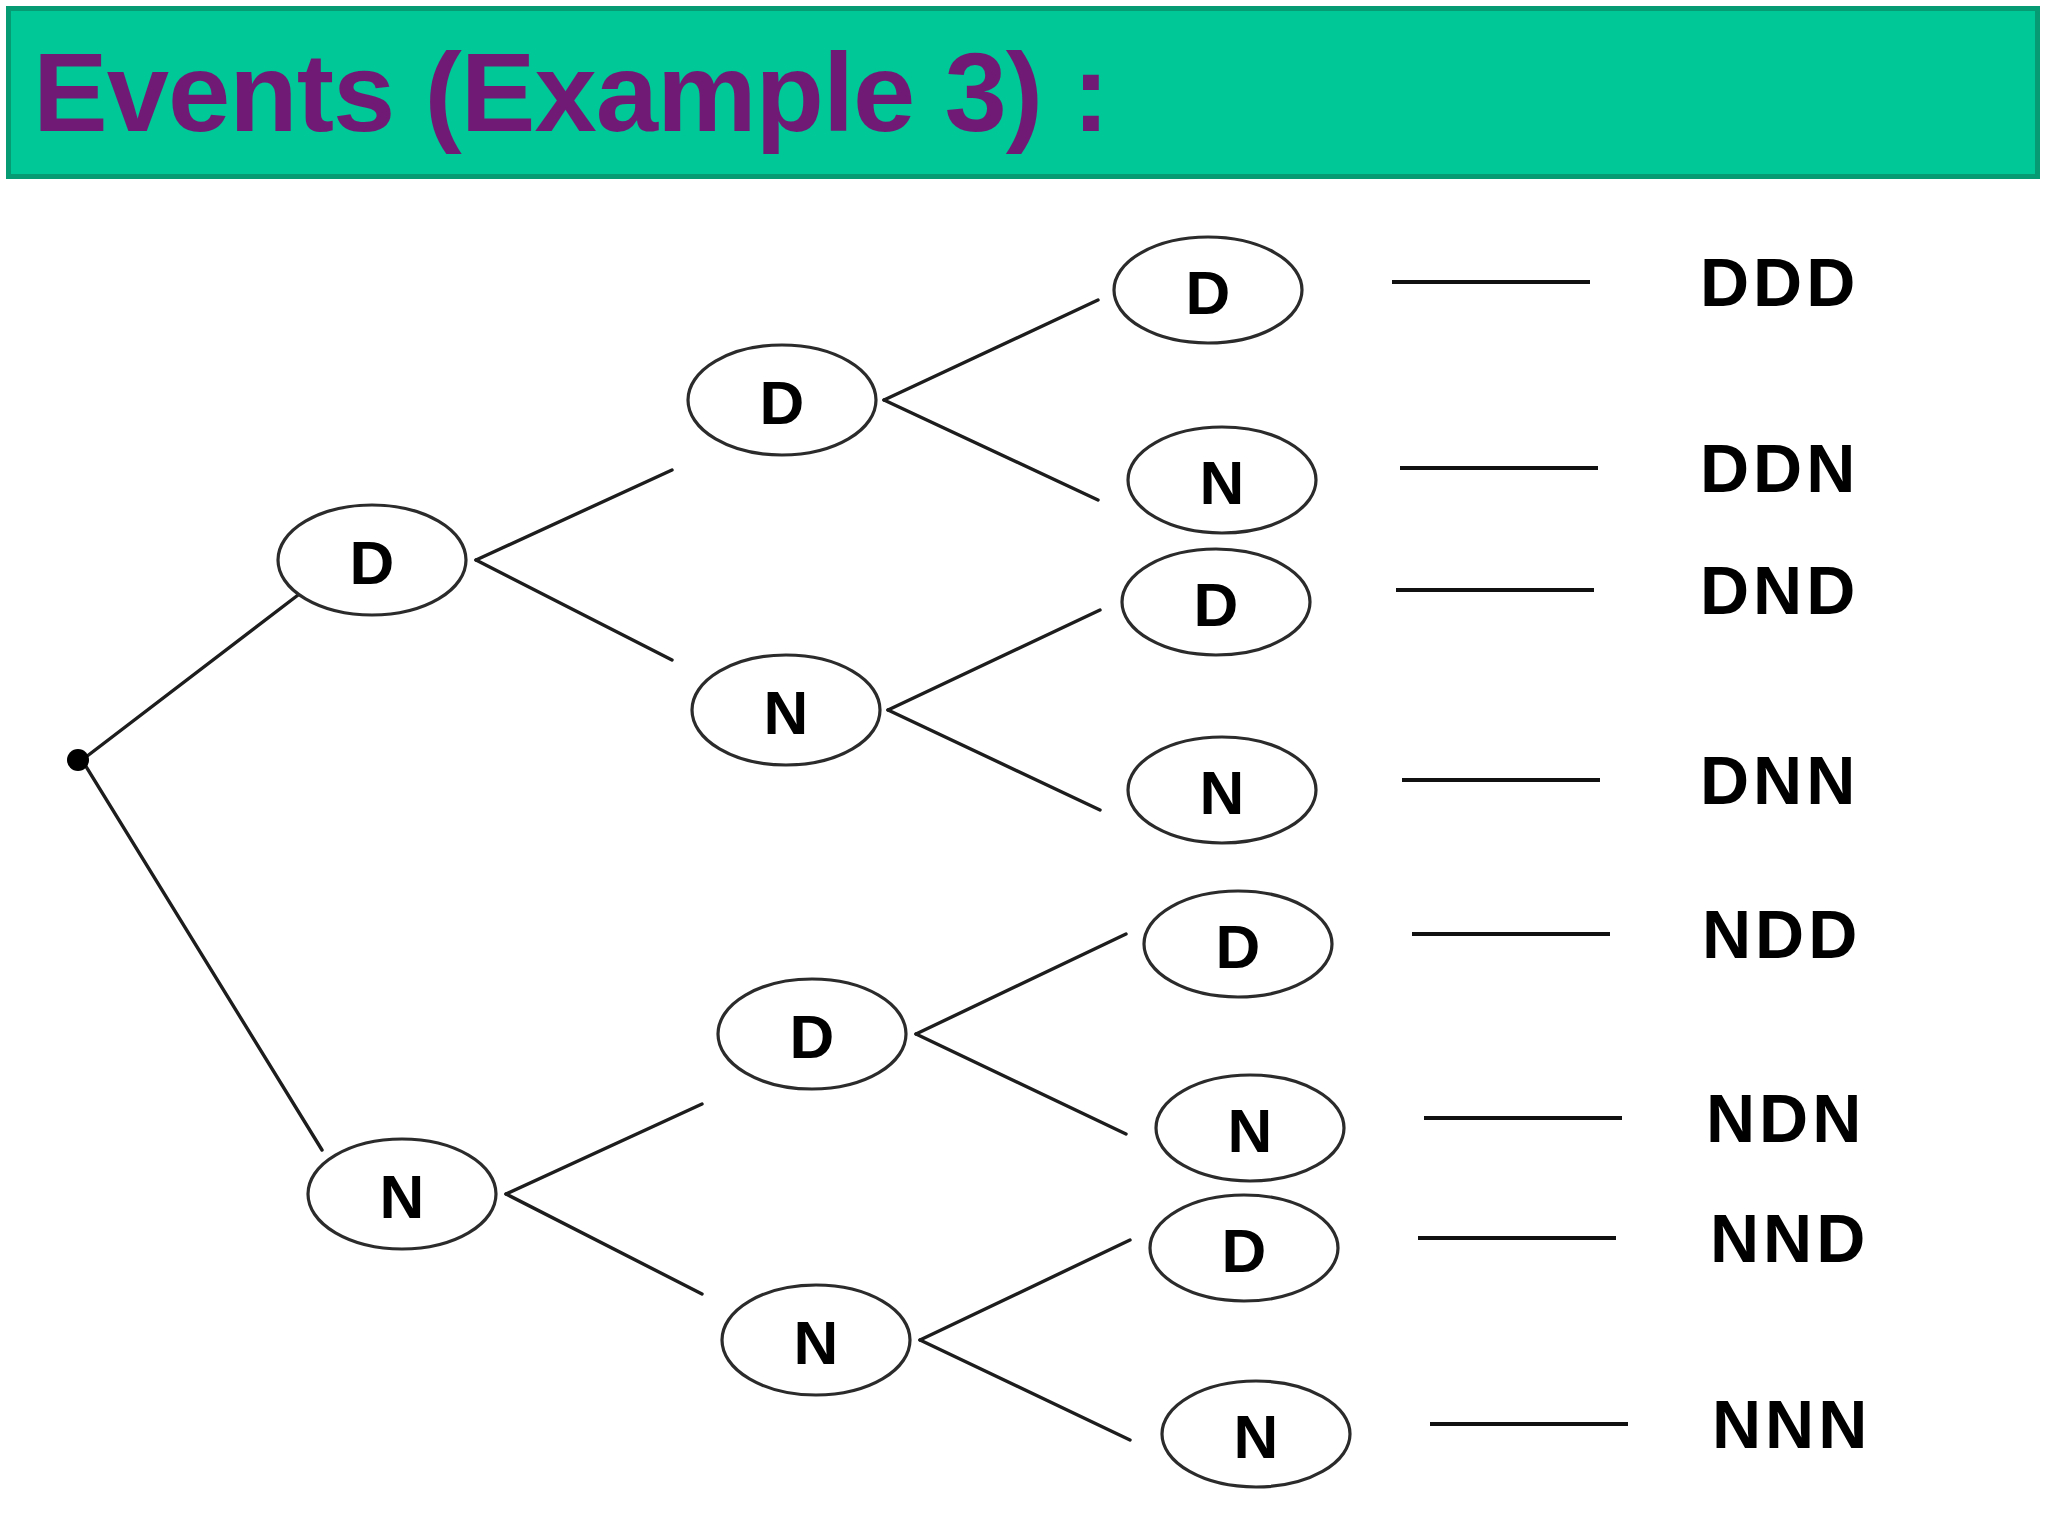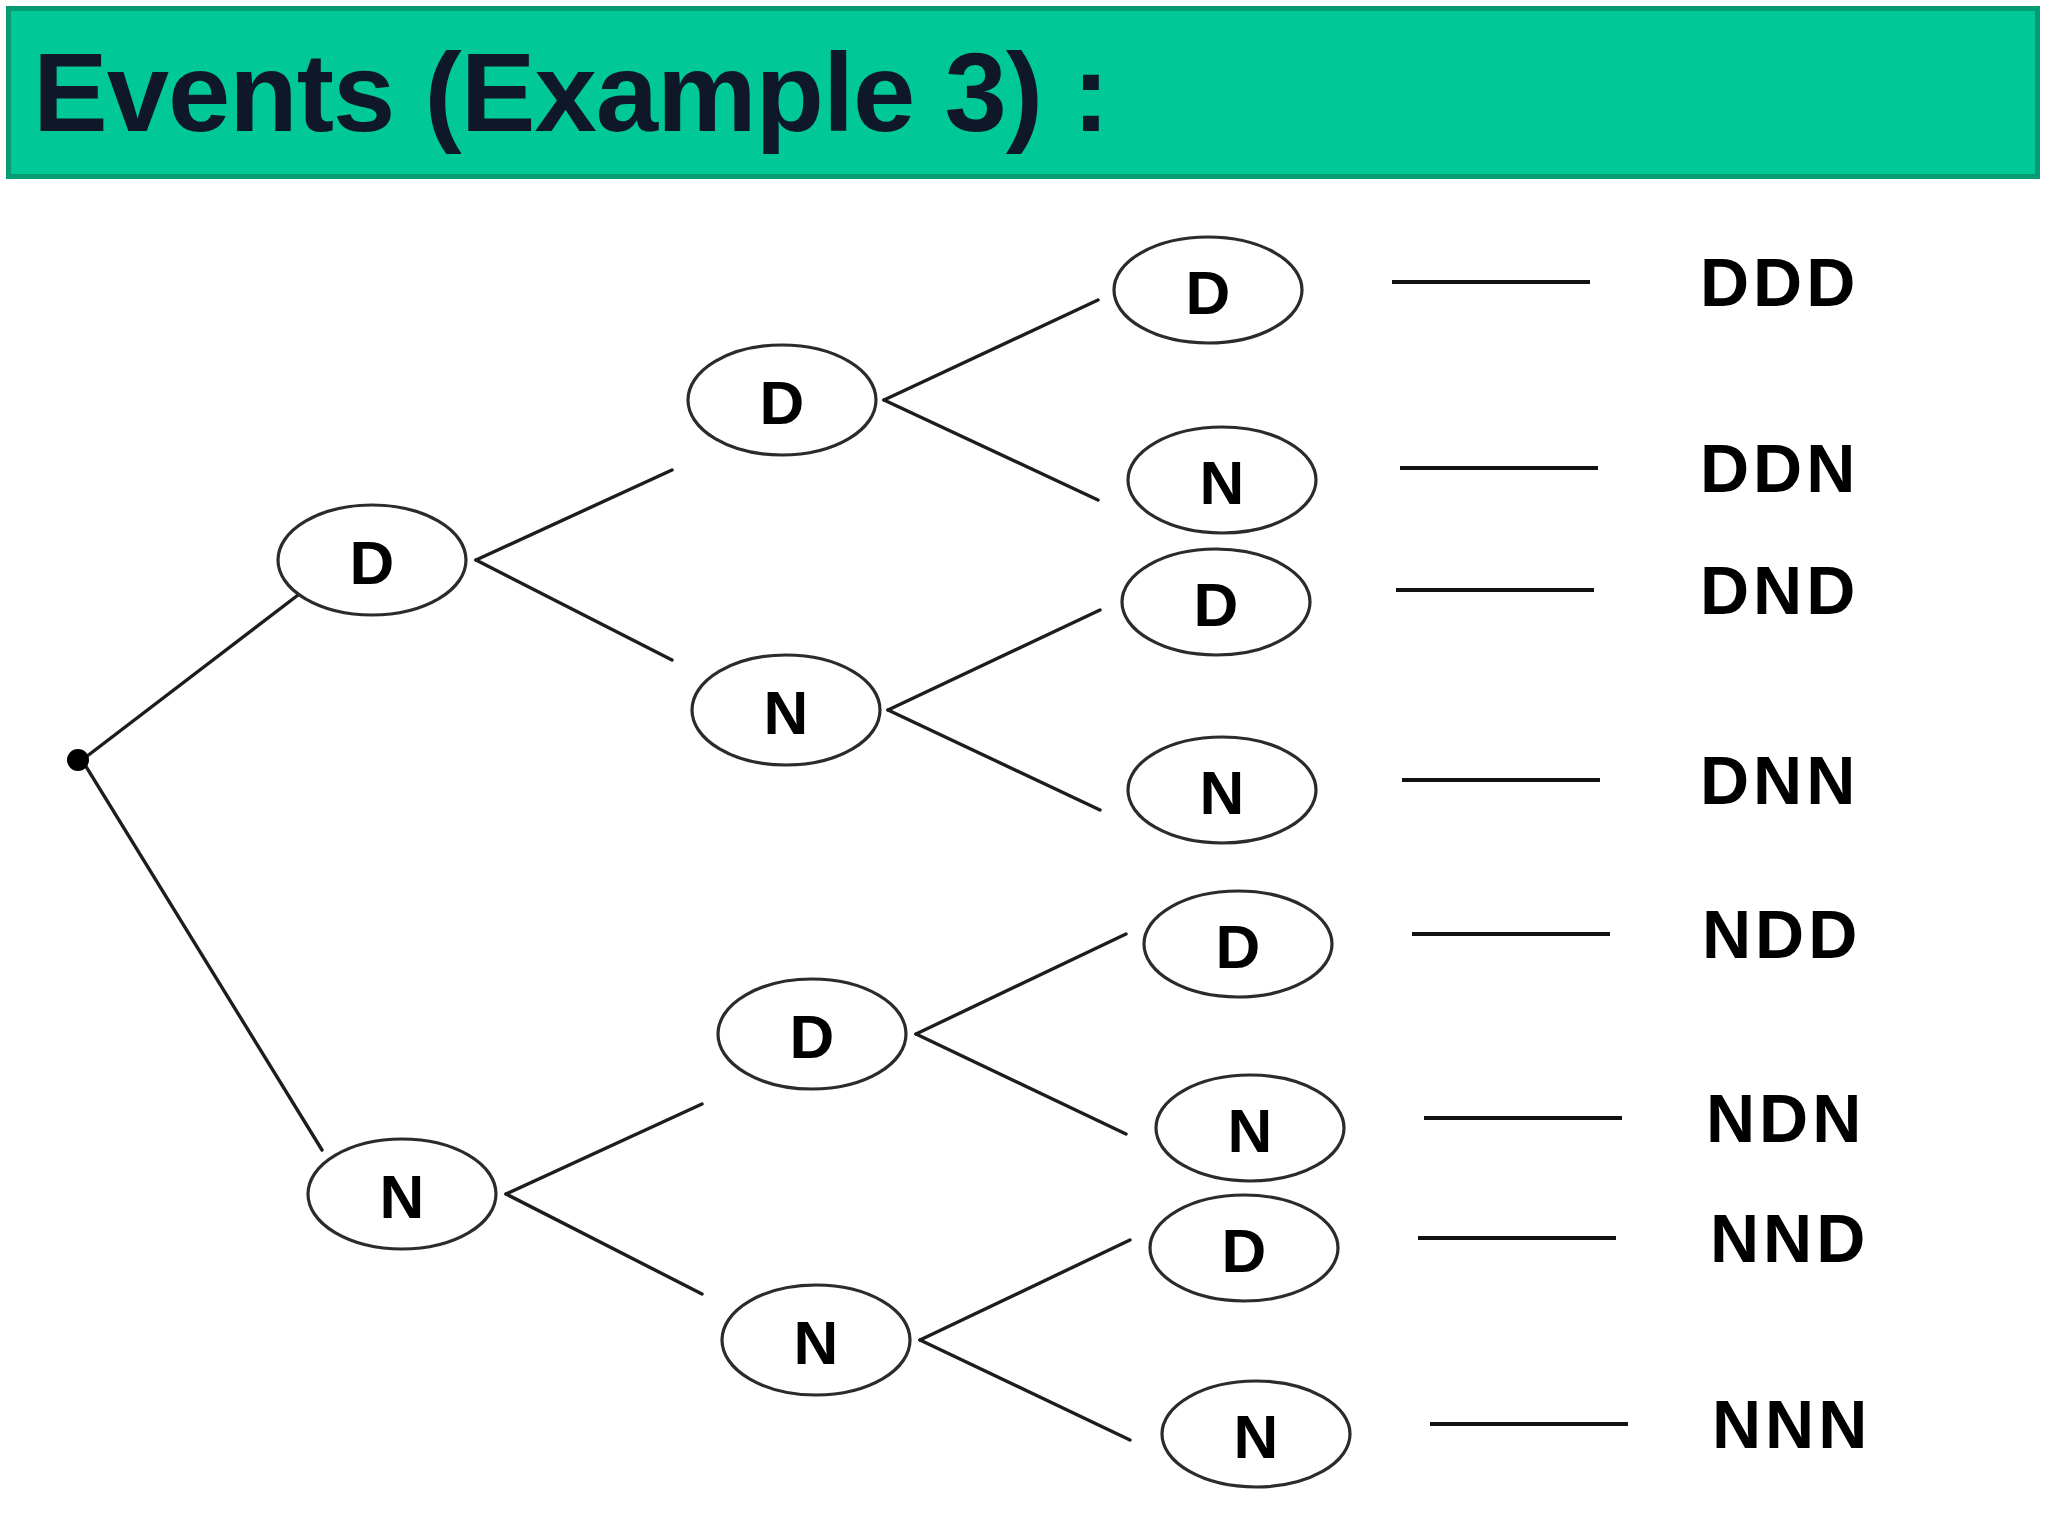--- a/index.html
+++ b/index.html
@@ -27,21 +27,21 @@
     top: 6px;
     width: 2034px;
     height: 173px;
     background: #00c896;
     border: 5px solid #079b74;
     box-sizing: border-box;
     display: flex;
     align-items: center;
   }
   #page-title {
-    color: #0f172a;
+    color: #701a75;
     font-family: "Liberation Sans", sans-serif;
     font-weight: bold;
     font-size: 112px;
     line-height: 1;
     letter-spacing: -1px;
     margin-left: 22px;
     white-space: nowrap;
     user-select: none;
   }
   

